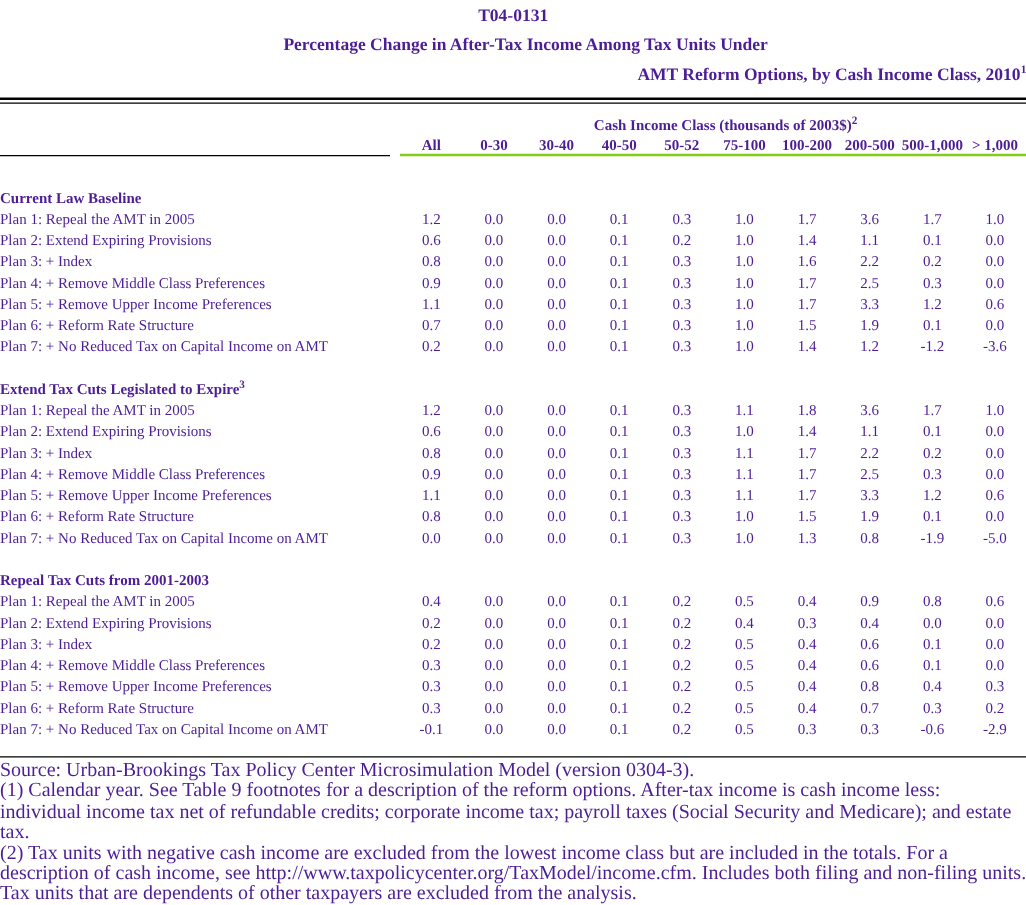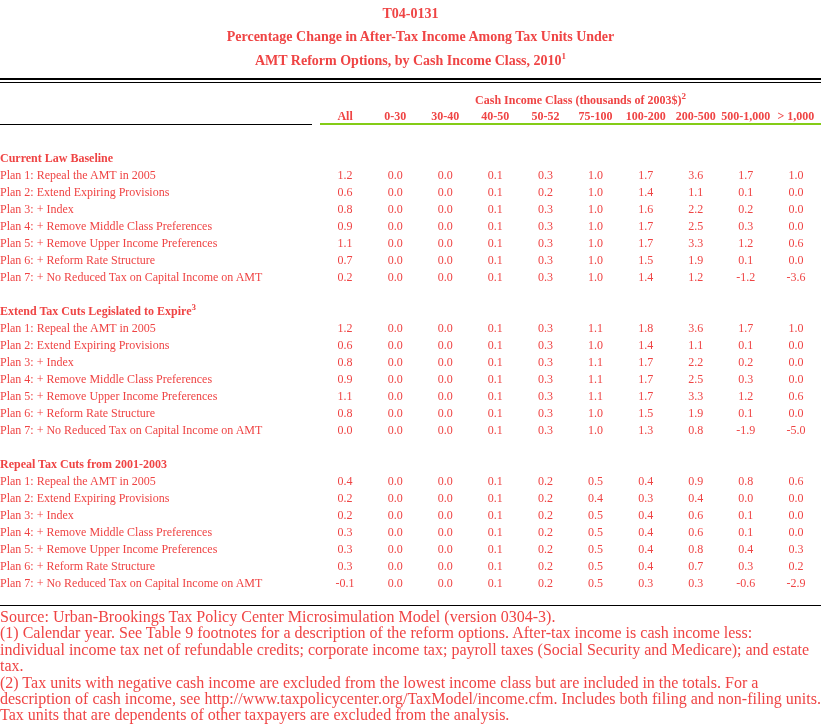--- a/index.html
+++ b/index.html
@@ -1,24 +1,24 @@
 <!DOCTYPE html>
 <html><head>
 <meta charset="utf-8">
 <style>
   html, body { margin: 0; padding: 0; background: #ffffff; }
   .page {
-    width: 821px; height: 724px; background: #ffffff; color: #ef4444;
+    width: 821px; height: 724px; background: #ffffff; color: #4c1d95;
     font-family: "Liberation Serif", serif; font-size: 12px;
     overflow: hidden; position: relative; box-sizing: border-box;
   }
   .titles { padding-top: 3px; text-align: center; font-weight: bold; }
   .title-line1 { font-size: 14px; line-height: 22px; }
   .title-line2 { font-size: 14px; line-height: 23px; padding-left: 20px; }
-  .title-line3 { font-size: 14px; line-height: 25px; }
+  .title-line3 { font-size: 14px; line-height: 25px; text-align: right; }
   sup { font-size: 9px; line-height: 0; }
   .double-rule { margin-top: 5px; border-top: 2px solid #000; border-bottom: 1px solid #000; height: 2px; }
   .span-row { display: flex; margin-top: 9px; padding-left: 20px; }
   .span-row .spacer { width: 320px; }
   .span-head { flex: 1; text-align: center; font-weight: bold; height: 16px; line-height: 16px; font-size: 12px; }
   .colhead-row { display: flex; height: 17px; }
   .colhead-row .label-col { width: 312px; border-bottom: 1px solid #000; margin-right: 8px; }
   .colhead-row .cols { flex: 1; display: grid; grid-template-columns: repeat(10, 1fr); border-bottom: 2px solid #84cc16; }
   .colhead { text-align: center; font-weight: bold; line-height: 16px; white-space: nowrap; overflow: hidden; font-size: 12px; }
   .section { margin-top: 17px; }

